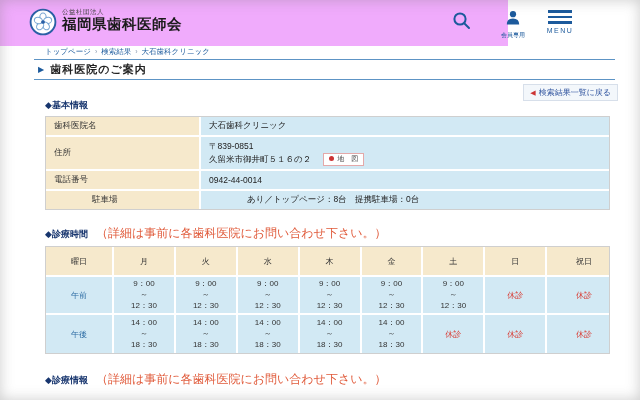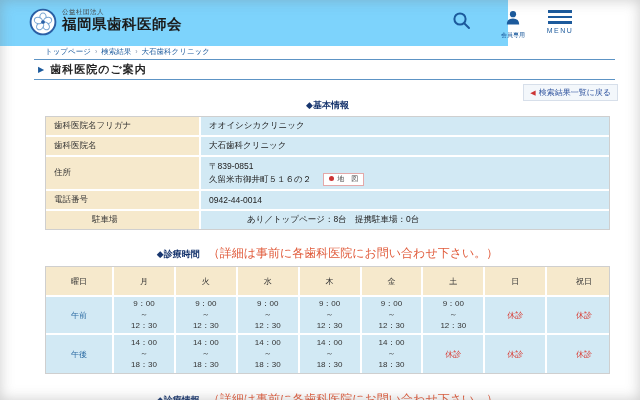--- a/index.html
+++ b/index.html
@@ -16,21 +16,21 @@
   html,body{width:640px;height:400px;overflow:hidden;}
   body{
     position:relative;
     background:#ffffff;
     font-family:"Liberation Sans","DejaVu Sans",sans-serif;
     color:#222;
   }
   .vignette{position:absolute;inset:0;box-shadow:inset 0 0 14px rgba(120,120,120,.38);pointer-events:none;z-index:50;}
 
   
-  .header{position:absolute;top:0;left:0;width:508px;height:46px;background:#7dd3fc;}
+  .header{position:absolute;top:0;left:0;width:508px;height:46px;background:#f0abfc;}
   .logo{position:absolute;left:29px;top:8px;width:28px;height:28px;cursor:pointer;}
   .org-block{position:absolute;left:62px;top:8px;line-height:1.1;}
   .org-type{font-size:6.5px;color:#444;letter-spacing:.5px;}
   .org-name{font-size:14.5px;font-weight:bold;color:#1b1b1b;letter-spacing:.5px;margin-top:2px;}
   .hdr-btn{position:absolute;text-align:center;cursor:pointer;}
   .search-btn{left:450px;top:11px;width:22px;}
   .member-btn{left:499px;top:10px;width:28px;}
   .menu-btn{left:545px;top:10px;width:30px;}
   .hdr-label{font-size:6px;color:var(--accent-blue);margin-top:2px;letter-spacing:0;}
   .menu-label{font-size:7px;color:var(--accent-blue);letter-spacing:1.5px;margin-top:3px;}
@@ -54,21 +54,21 @@
 
   .back-link{
     position:absolute;right:22px;top:84px;
     font-size:8px;color:#2a4f9c;background:#f3f7fb;border:1px solid #d7dfea;
     padding:2px 6px;cursor:pointer;white-space:nowrap;
   }
   .back-arrow{color:var(--back-arrow-red);margin-right:3px;font-size:7px;}
 
   
   .main{position:absolute;left:45px;top:99px;width:565px;}
-  .sec-head{font-size:9px;font-weight:bold;color:var(--navy-heading);margin-bottom:4px;text-align:center;}
+  .sec-head{font-size:9px;font-weight:bold;color:var(--navy-heading);margin-bottom:4px;}
   .sec-note{font-size:12px;font-weight:normal;color:var(--note-red);margin-left:8px;}
 
   table{border-spacing:0;width:565px;border:1px solid #cfcfcf;table-layout:fixed;}
   td,th{font-size:8.5px;vertical-align:middle;}
   .kv td{padding:3px 8px;border-bottom:2px solid #fff;text-align:left;}
   .kv td.lbl{background:var(--label-beige);width:155px;border-right:2px solid #fff;color:#333;}
   .kv td.val{background:var(--value-blue);color:#222;}
   .kv tr:last-child td{border-bottom:none;padding-left:46px;}
   .addr-line{line-height:1.5;}
   .map-btn{
@@ -141,24 +141,20 @@
 
 <div class="back-link" data-interactable="true">
   <span class="back-arrow" data-interactable="false">◀</span><span data-interactable="false">検索結果一覧に戻る</span>
 </div>
 
 <div class="main" data-interactable="false">
   <div class="sec-head" data-interactable="false">◆基本情報</div>
   <table class="kv" data-interactable="false">
       <tbody id="basic-tbody">
         <tr data-interactable="false">
-          <td data-interactable="false" class="lbl">歯科医院名フリガナ</td>
-          <td data-interactable="false" class="val">オオイシシカクリニック</td>
-        </tr>
-        <tr data-interactable="false">
           <td data-interactable="false" class="lbl">歯科医院名</td>
           <td data-interactable="false" class="val">大石歯科クリニック</td>
         </tr>
         <tr data-interactable="false">
           <td data-interactable="false" class="lbl">住所</td>
           <td data-interactable="false" class="val">
             <div data-interactable="false" class="addr-line">〒839-0851</div>
             <div data-interactable="false" class="addr-line">久留米市御井町５１６の２<span data-interactable="true" class="map-btn"><span data-interactable="false" class="map-dot"></span><span data-interactable="false">地　図</span></span></div>
           </td>
         </tr>

